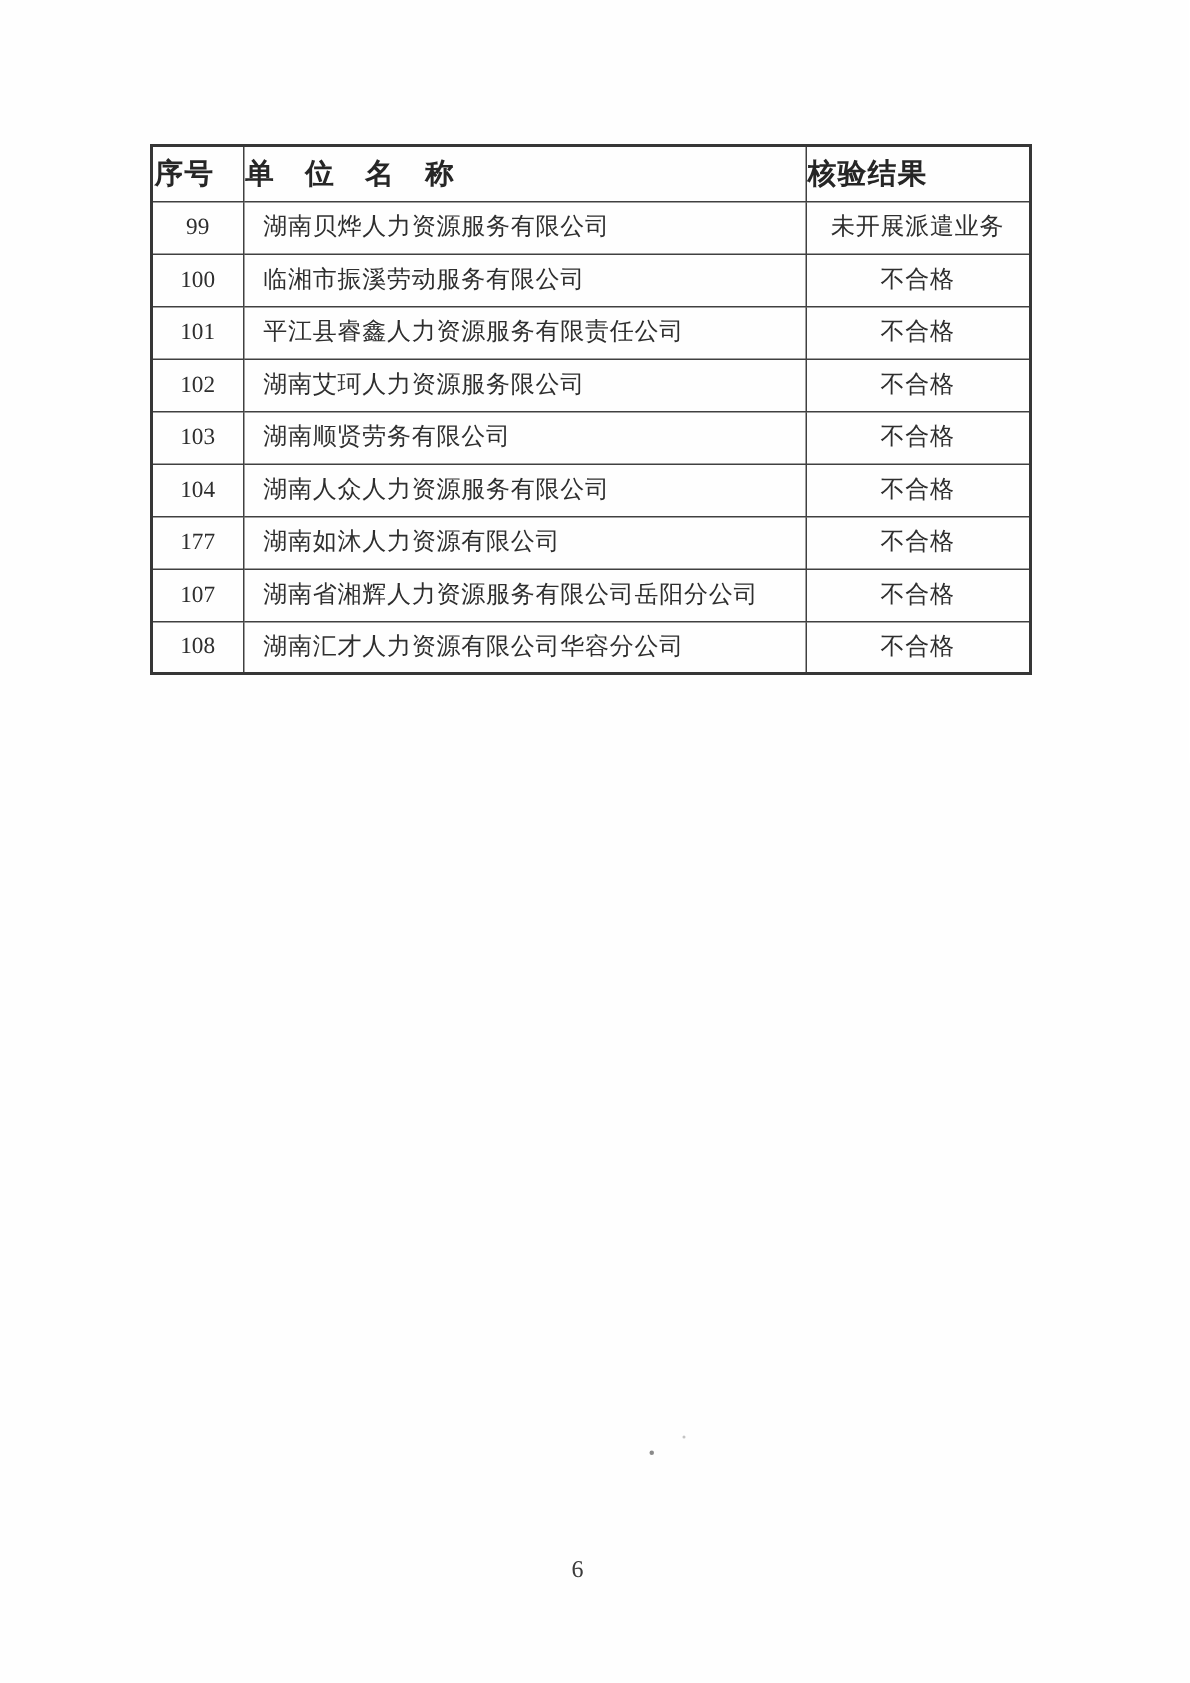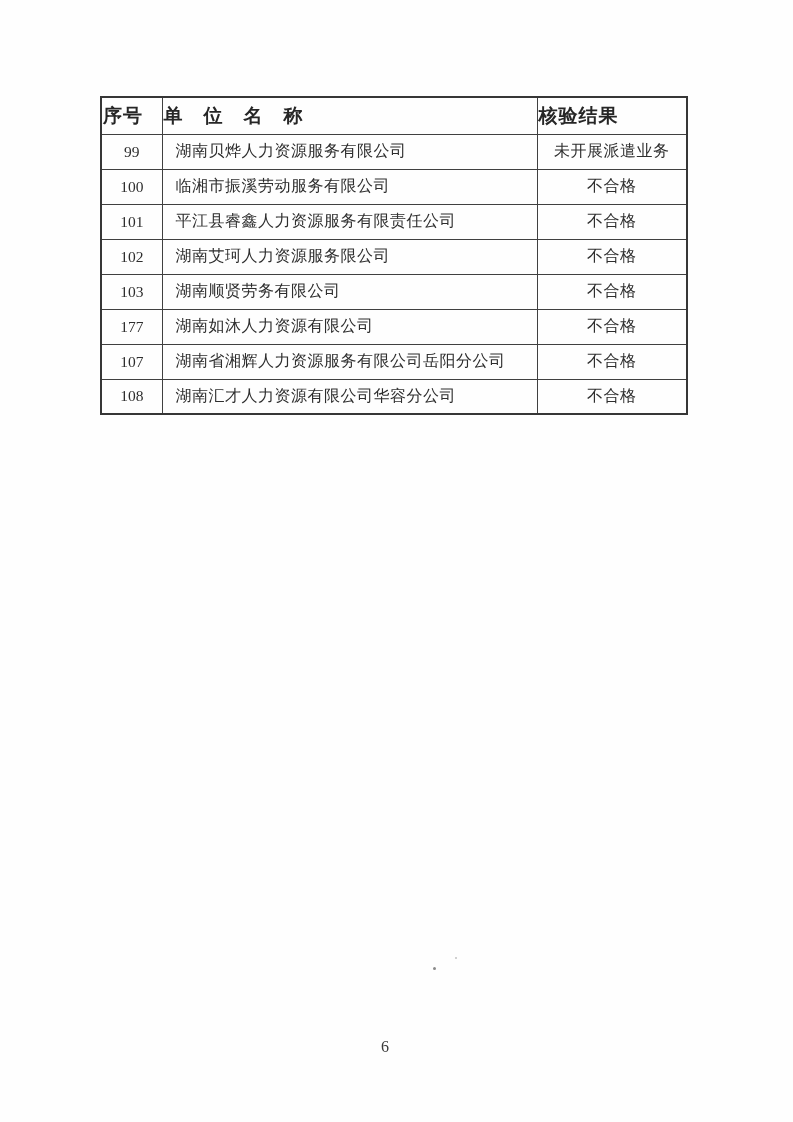--- a/index.html
+++ b/index.html
@@ -118,20 +118,25 @@
       <td class="cell-name">湖南艾珂人力资源服务限公司</td>
       <td class="cell-result">不合格</td>
     </tr>
 
     <tr>
       <td class="cell-no">103</td>
       <td class="cell-name">湖南顺贤劳务有限公司</td>
       <td class="cell-result">不合格</td>
     </tr>
 
+    <tr>
+      <td class="cell-no">104</td>
+      <td class="cell-name">湖南人众人力资源服务有限公司</td>
+      <td class="cell-result">不合格</td>
+    </tr>
 
     <tr>
       <td class="cell-no">177</td>
       <td class="cell-name">湖南如沐人力资源有限公司</td>
       <td class="cell-result">不合格</td>
     </tr>
 
 
     <tr>
       <td class="cell-no">107</td>

